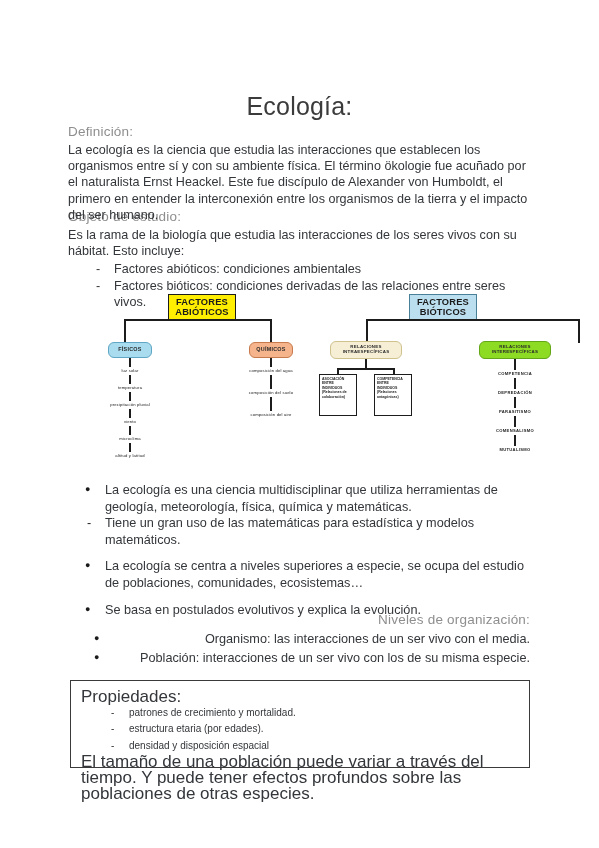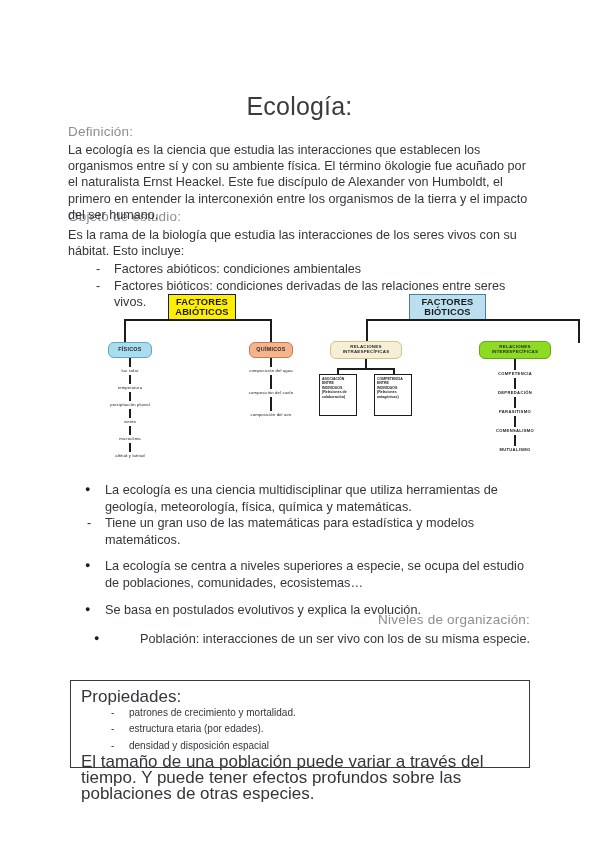--- a/index.html
+++ b/index.html
@@ -135,21 +135,21 @@
     <div class="leaf" style="left:130px;top:165px;">altitud y latitud</div>
 
     <div class="node n-round n-quimicos" style="left:249px;top:54px;width:44px;height:16px;">QUÍMICOS</div>
     <div class="ln-thin" style="left:270px;top:70px;height:9px;"></div>
     <div class="leaf" style="left:271px;top:80px;">composición del agua</div>
     <div class="ln-thin" style="left:270px;top:87px;height:14px;"></div>
     <div class="leaf" style="left:271px;top:102px;">composición del suelo</div>
     <div class="ln-thin" style="left:270px;top:109px;height:14px;"></div>
     <div class="leaf" style="left:271px;top:124px;">composición del aire</div>
 
-    <div class="node n-main n-bio" style="left:409px;top:6px;width:77px;height:26px;">FACTORES BIÓTICOS</div>
+    <div class="node n-main n-bio" style="left:409px;top:6px;width:68px;height:26px;">FACTORES BIÓTICOS</div>
     <div class="ln-h" style="left:366px;top:31px;width:214px;"></div>
     <div class="ln-v" style="left:366px;top:31px;height:24px;"></div>
     <div class="ln-v" style="left:578px;top:31px;height:24px;"></div>
 
     <div class="node n-round n-intra" style="left:330px;top:53px;width:72px;height:18px;">RELACIONES INTRAESPECÍFICAS</div>
     <div class="ln-thin" style="left:365px;top:71px;height:9px;"></div>
     <div class="ln-h" style="left:337px;top:80px;width:57px;"></div>
     <div class="ln-v" style="left:337px;top:80px;height:6px;"></div>
     <div class="ln-v" style="left:393px;top:80px;height:6px;"></div>
     <div class="node n-sub" style="left:319px;top:86px;width:38px;height:42px;">ASOCIACIÓN ENTRE INDIVIDUOS (Relaciones de colaboración)</div>
@@ -173,20 +173,21 @@
       <li class="tight" style="margin-bottom:0;">La ecología es una ciencia multidisciplinar que utiliza herramientas de geología, meteorología, física, química y matemáticas.</li>
       <li class="dash">Tiene un gran uso de las matemáticas para estadística y modelos matemáticos.</li>
       <li>La ecología se centra a niveles superiores a especie, se ocupa del estudio de poblaciones, comunidades, ecosistemas…</li>
       <li>Se basa en postulados evolutivos y explica la evolución.</li>
     </ul>
   </div>
 
   <div class="block" style="left:68px;top:612px;width:462px;text-align:right;">
     <div class="sec-head">Niveles de organización:</div>
     <ul class="bullet-list" style="margin-top:4px;padding-left:18px;">
+      <li class="tight" style="margin-bottom:2px;">Organismo: las interacciones de un ser vivo con el media.</li>
       <li class="tight">Población: interacciones de un ser vivo con los de su misma especie.</li>
     </ul>
   </div>
 
   <div class="framed" style="left:70px;top:680px;width:460px;height:88px;">
     <div class="ln">Propiedades:</div>
     <ul>
       <li>patrones de crecimiento y mortalidad.</li>
       <li>estructura etaria (por edades).</li>
       <li>densidad y disposición espacial</li>

